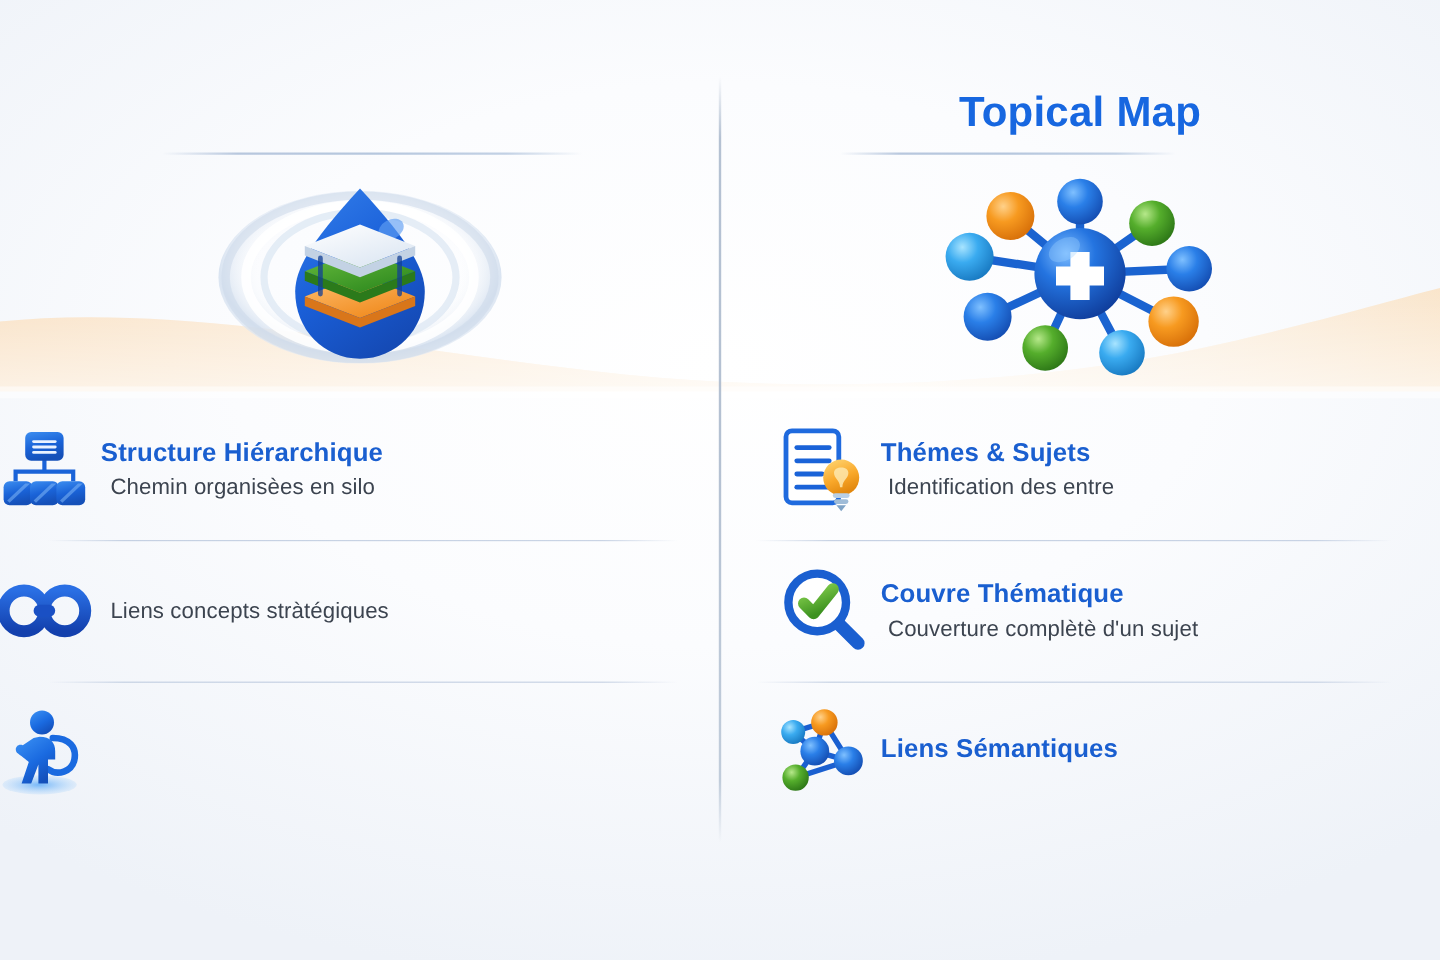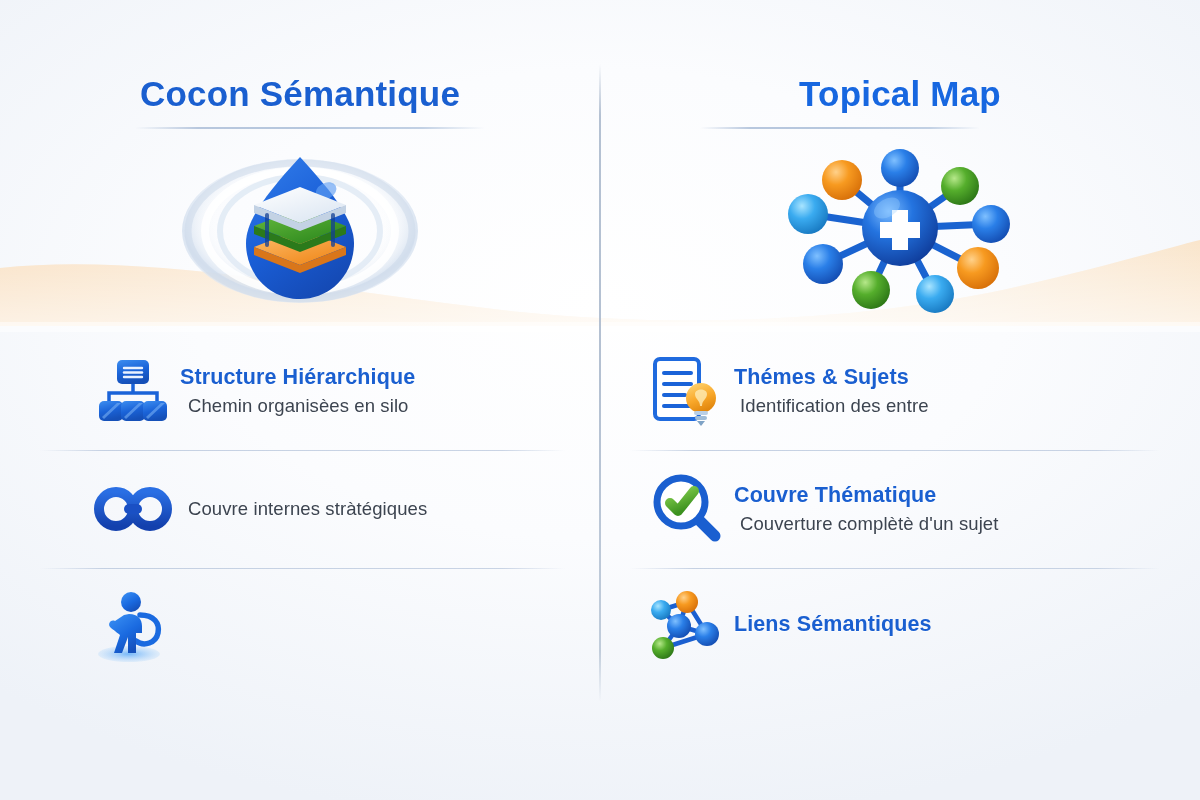--- a/index.html
+++ b/index.html
@@ -106,21 +106,21 @@
     width: 600px;
     height: 370px;
   }
   .row {
     position: relative;
     height: 118px;
     display: flex;
     align-items: center;
     box-sizing: border-box;
   }
-  .col-left  .row { padding-left: 96px; }
+  .col-left  .row { }
   .col-right .row { padding-left: 50px; }
 
   .row + .row::before {
     content: "";
     position: absolute;
     top: 0;
     height: 1px;
     background: linear-gradient(to right,
       rgba(186,200,220,0) 0%,
       rgba(180,195,218,0.75) 12%,
@@ -183,21 +183,20 @@
     </defs>
     <path d="M0,268 C150,252 330,292 520,312 C700,330 880,318 1020,286 C1100,268 1160,250 1200,240 L1200,326 L0,326 Z" fill="url(#waveGrad)"></path>
     <path d="M0,268 C150,252 330,292 520,312 C700,330 880,318 1020,286 C1100,268 1160,250 1200,240 L1200,326 L0,326 Z" fill="url(#waveFade)"></path>
     <rect x="0" y="322" width="1200" height="10" fill="#ffffff" opacity="0.5"></rect>
   </svg>
 
   <div class="divider-v"></div>
 
   <div class="col col-left">
 
-    <div class="col-title">Cocon Sémantique</div>
     <div class="title-rule"></div>
 
     <div class="hero">
       <svg width="260" height="175" viewBox="0 0 260 175">
         <defs>
           <radialGradient id="ringG" cx="50%" cy="45%" r="62%">
             <stop offset="55%" stop-color="#ffffff" stop-opacity="0"></stop>
             <stop offset="80%" stop-color="#d4e0ef" stop-opacity="0.85"></stop>
             <stop offset="100%" stop-color="#eef3f9" stop-opacity="0.35"></stop>
           </radialGradient>
@@ -288,21 +287,21 @@
                 <stop offset="0%" stop-color="#2a6fe4"></stop>
                 <stop offset="100%" stop-color="#1340ad"></stop>
               </linearGradient>
             </defs>
             <rect x="3" y="6" width="34" height="34" rx="17" fill="none" stroke="url(#chainG)" stroke-width="10"></rect>
             <rect x="37" y="6" width="34" height="34" rx="17" fill="none" stroke="url(#chainG)" stroke-width="10"></rect>
             <rect x="28" y="18" width="18" height="10" rx="5" fill="#1a50c4"></rect>
           </svg>
         </div>
         <div class="row-text">
-          <div class="row-desc">Couvre internes  stràtégiques</div>
+          <div class="row-desc">Liens concepts  stràtégiques</div>
         </div>
       </div>
 
       <div class="row">
         <div class="row-icon">
           <svg width="74" height="72" viewBox="0 0 74 72">
             <defs>
               <linearGradient id="personG" x1="0" y1="0" x2="0.6" y2="1">
                 <stop offset="0%" stop-color="#3d93f5"></stop>
                 <stop offset="60%" stop-color="#1a6ae0"></stop>

